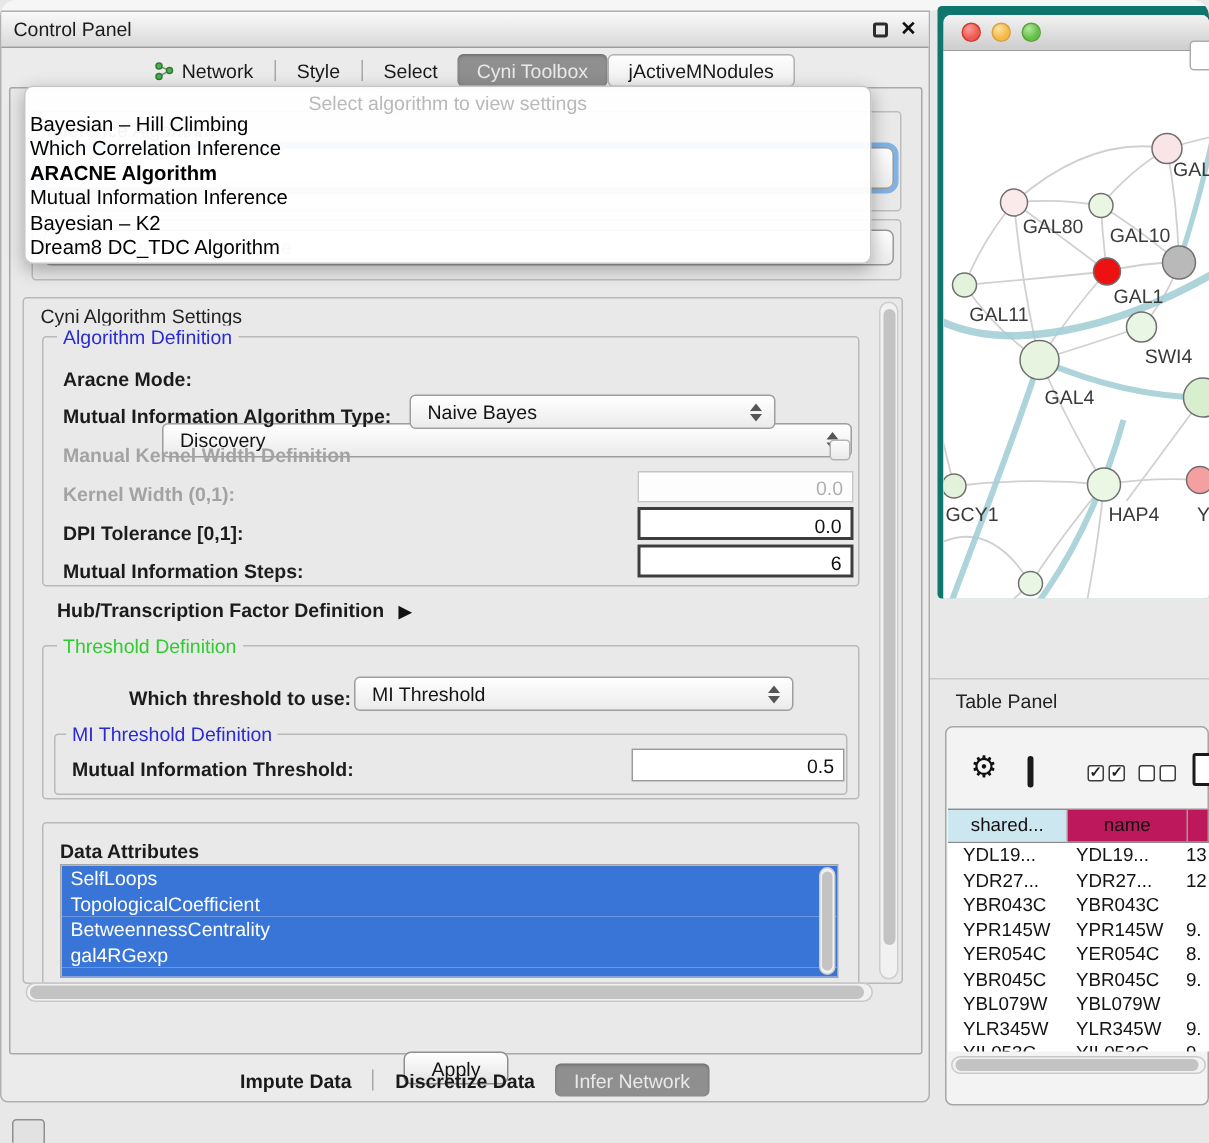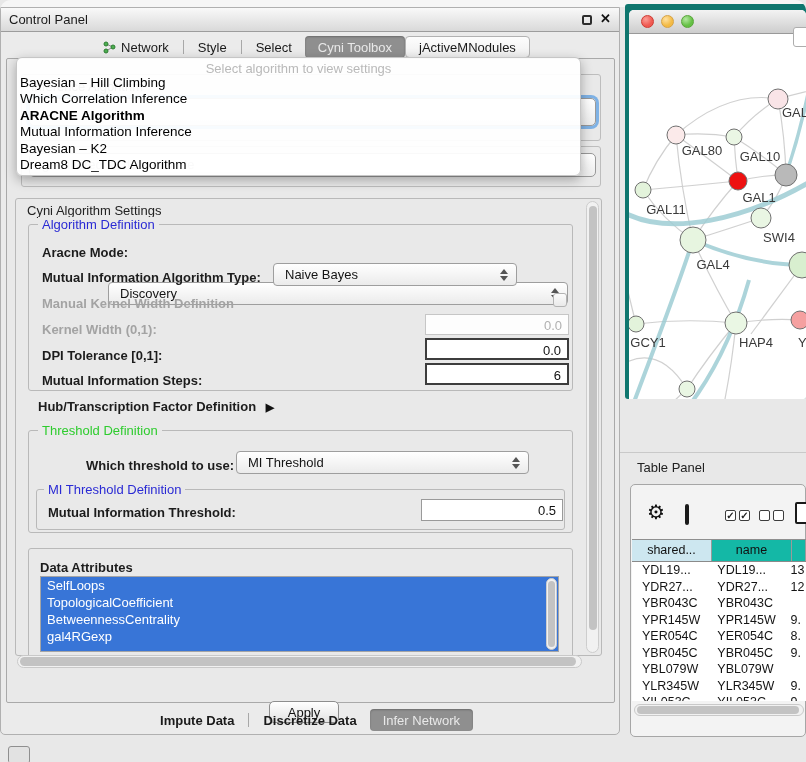--- a/index.html
+++ b/index.html
@@ -103,21 +103,21 @@
   .gear-icon{font-size:20px;color:#111;line-height:20px;}
   .cols-icon{width:19px;height:17px;border:2.5px solid #1a1a1a;border-radius:2px;background:#fff;position:relative;}
   .cols-icon:after{content:"";position:absolute;left:50%;top:0;bottom:0;width:2.5px;margin-left:-1.25px;background:#1a1a1a;}
   .cb-pair{display:flex;gap:3px;}
   .mini-cb{width:11px;height:11px;border:1.5px solid #3c3c3c;border-radius:2px;background:#fff;
            font-size:10px;line-height:9px;text-align:center;color:#222;font-weight:bold;}
   .page-icon{width:15px;height:22px;border:2px solid #1a1a1a;border-radius:2px;background:#fff;}
 
   .tp-table{left:1px;top:54px;width:174px;height:162px;overflow:hidden;background:#fff;border-top:1px solid #8f8f8f;}
   .tp-hrow{display:flex;height:22px;border-bottom:1px solid #8a8a8a;}
-  .th{font-size:12.5px;color:#111;text-align:center;line-height:21px;background:#14b8a6;
+  .th{font-size:12.5px;color:#111;text-align:center;line-height:21px;background:#be185d;
       border-right:1px solid #9a9a9a;overflow:hidden;white-space:nowrap;}
   .th.selcol{background:#cde7f0;}
   .tr{display:flex;height:16.5px;}
   .td{font-size:12.5px;color:#141414;line-height:16.5px;white-space:nowrap;overflow:hidden;}
   .td.c1{width:80px;padding-left:10px;}
   .td.c2{width:80px;padding-left:8px;}
   .td.c3{width:20px;padding-left:4px;}
 
   .mini-icon{left:8px;top:746px;width:22px;height:18px;border:1.5px solid #8f8f8f;border-radius:3px;background:#e2e2e2;}
 </style>

